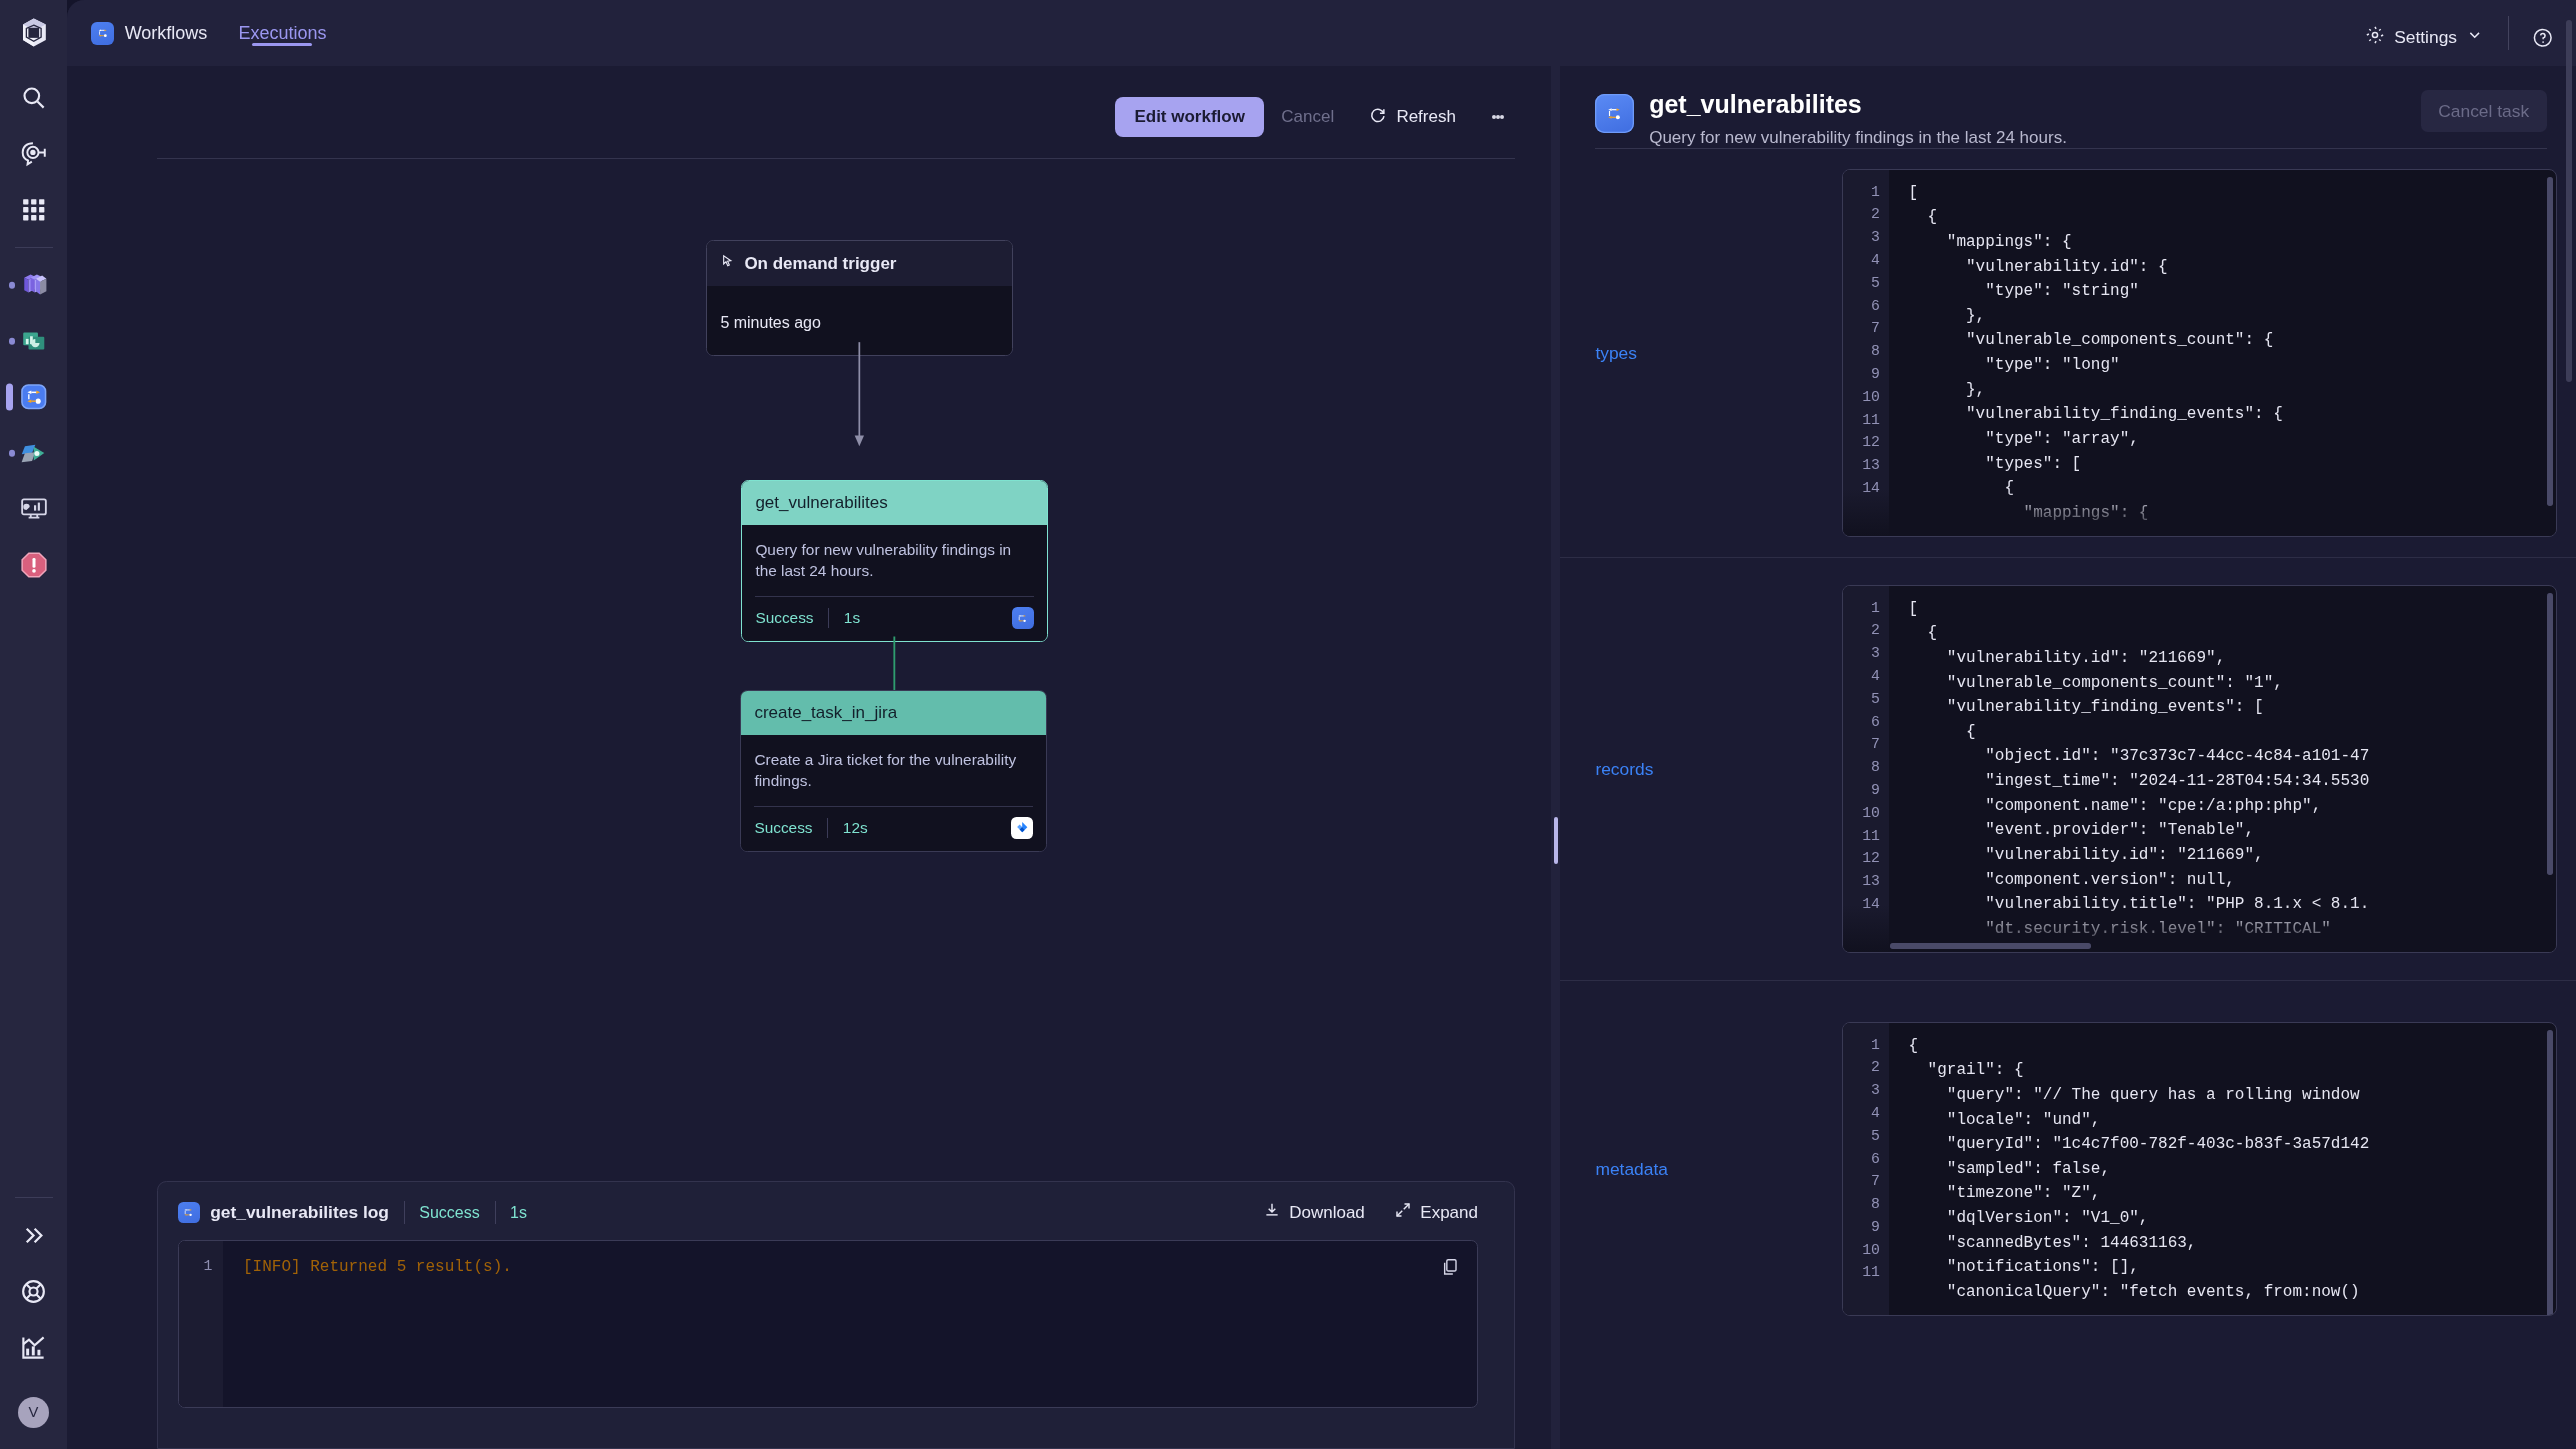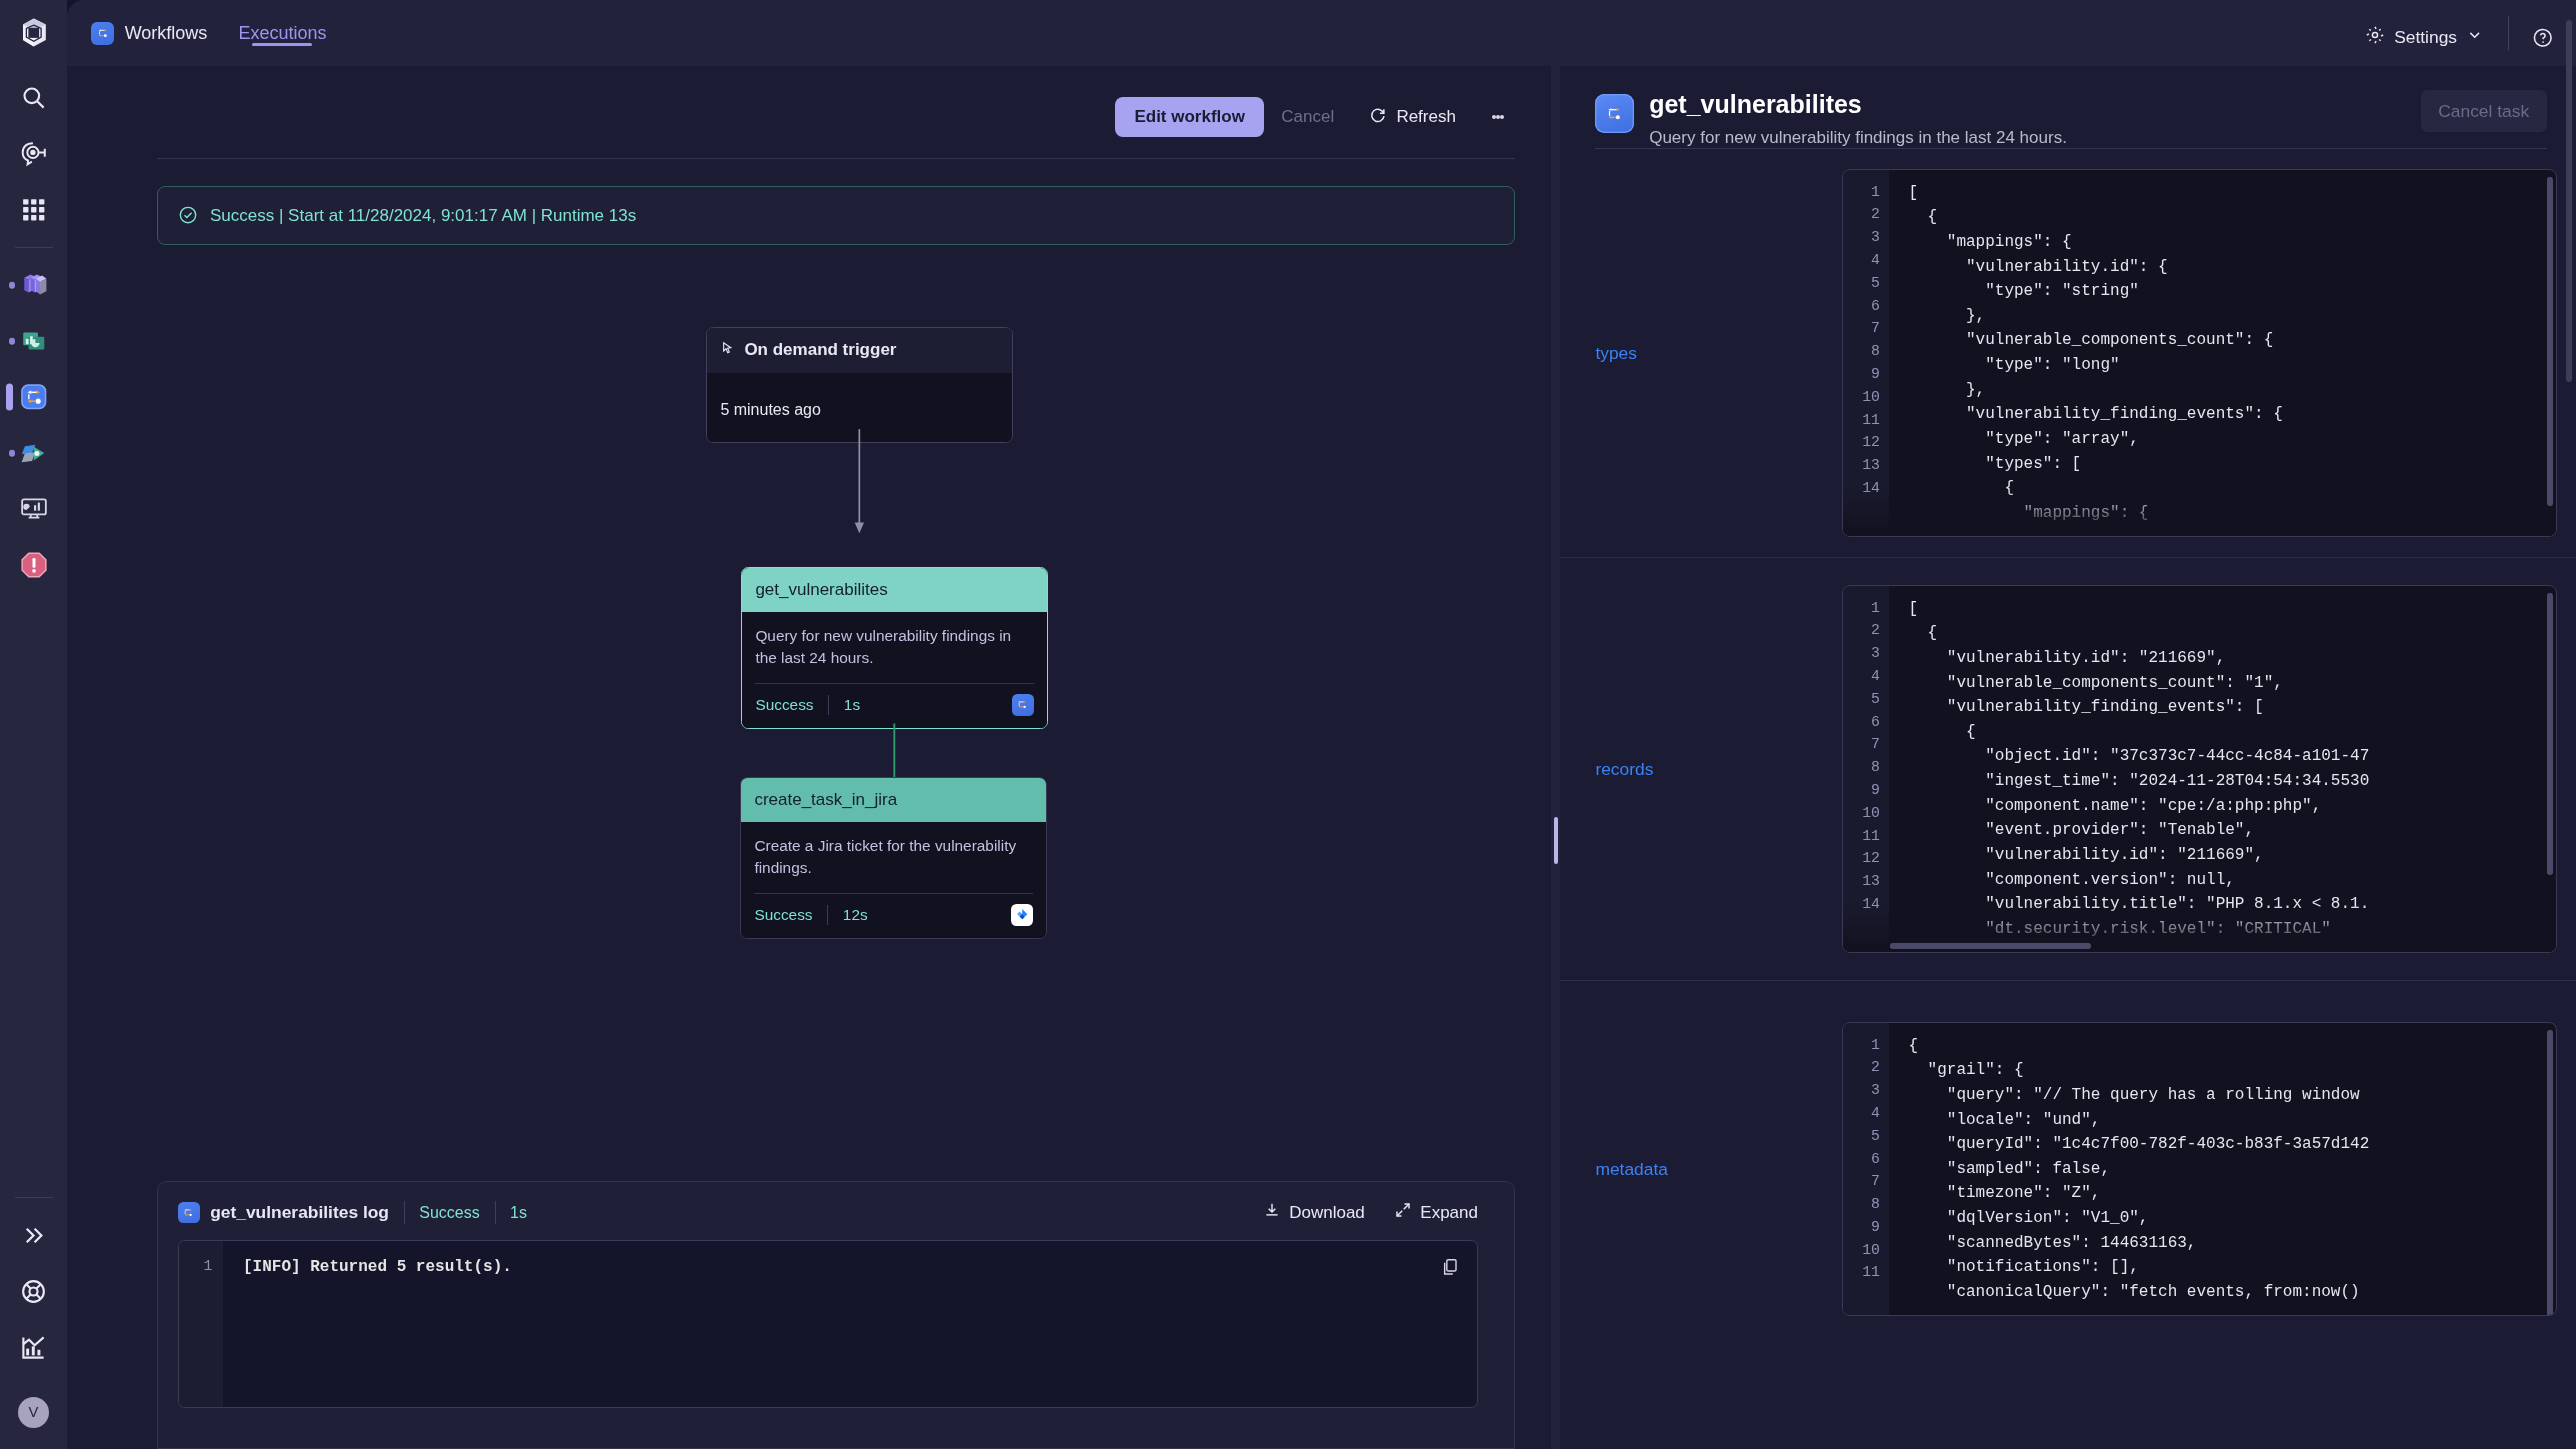--- a/index.html
+++ b/index.html
@@ -186,21 +186,21 @@
     background:#14142a; height: 168px; display:flex; position:relative;
     overflow:hidden;
   }
   .log-gutter {
     width: 44px; background:#1c1c32; padding-top: 17.4px;
     text-align:right; padding-right: 10.7px;
     font-family:"Liberation Mono", monospace; font-size:14.8px; color:#8e8eb0;
   }
   .log-lines {
     flex:1 1 auto; padding: 17.4px 0 0 20px;
-    font-family:"Liberation Mono", monospace; font-size:16px; color:#e5e5e5;font-weight:bold;
+    font-family:"Liberation Mono", monospace; font-size:16px; color:#a16207;
   }
   .copy-ico { position:absolute; right: 17.4px; top: 16px; }
 
   
   #divider {
     flex: 0 0 9.4px; width: 9.4px; background:#22223c;
     position: relative;
   }
   #divider .grip {
     position:absolute; left: 2.7px; top: 751px;
@@ -525,29 +525,20 @@
             <div class="kebab">
               <span></span>
                 <span></span>
                 <span></span>
             </div>
           </div>
         </div>
         <div class="head-rule"></div>
       </div>
 
-      <div class="status-banner">
-        <span>
-          <svg width="20" height="20" viewBox="0 0 24 24" fill="none" stroke="#7fe3d0" stroke-width="1.7">
-            <circle cx="12" cy="12" r="9.2"></circle>
-              <path d="M7.8 12.2 L10.7 15 L16.3 9.3"></path>
-          </svg>
-        </span>
-        <span class="txt">Success | Start at 11/28/2024, 9:01:17 AM | Runtime 13s</span>
-      </div>
 
       <div id="canvas">
 
         <div class="node trigger" style="left:639px; top:82px;">
           <div class="node-head dark">
             <span>
               <svg width="16" height="16" viewBox="0 0 24 24" fill="none" stroke="#e8e8f5" stroke-width="1.7">
                 <path d="M5.5 4.2 L5.5 16.5 L9 13.2 L11.6 19 L14 17.9 L11.4 12.2 L16.2 11.6 Z"></path>
               </svg>
             </span>

